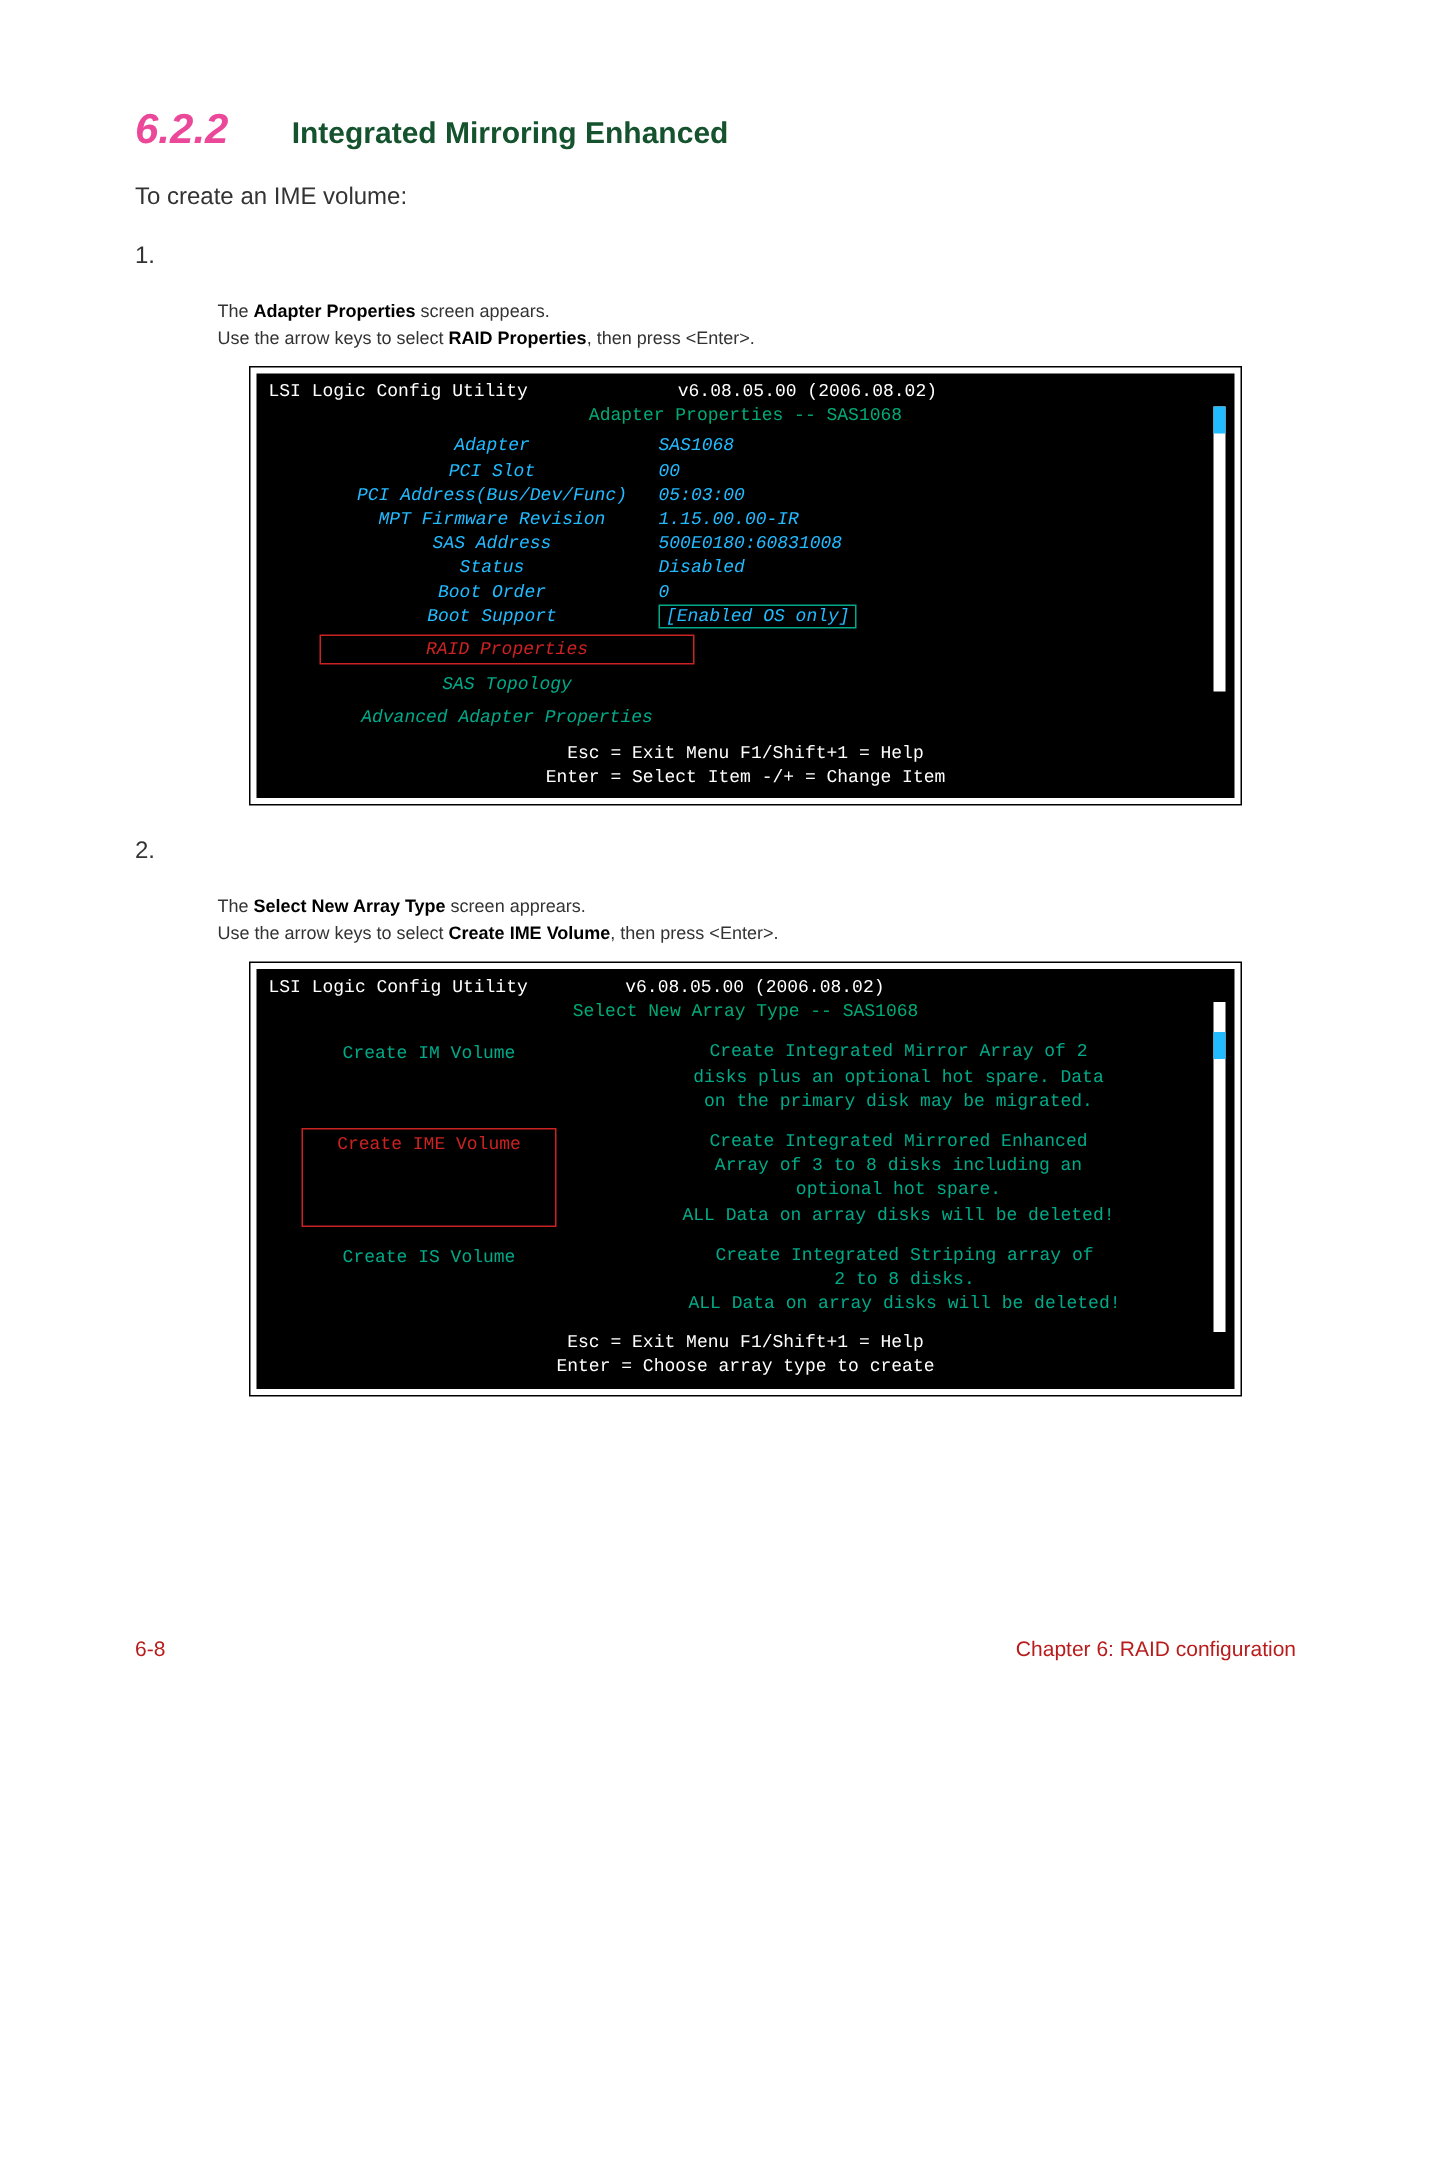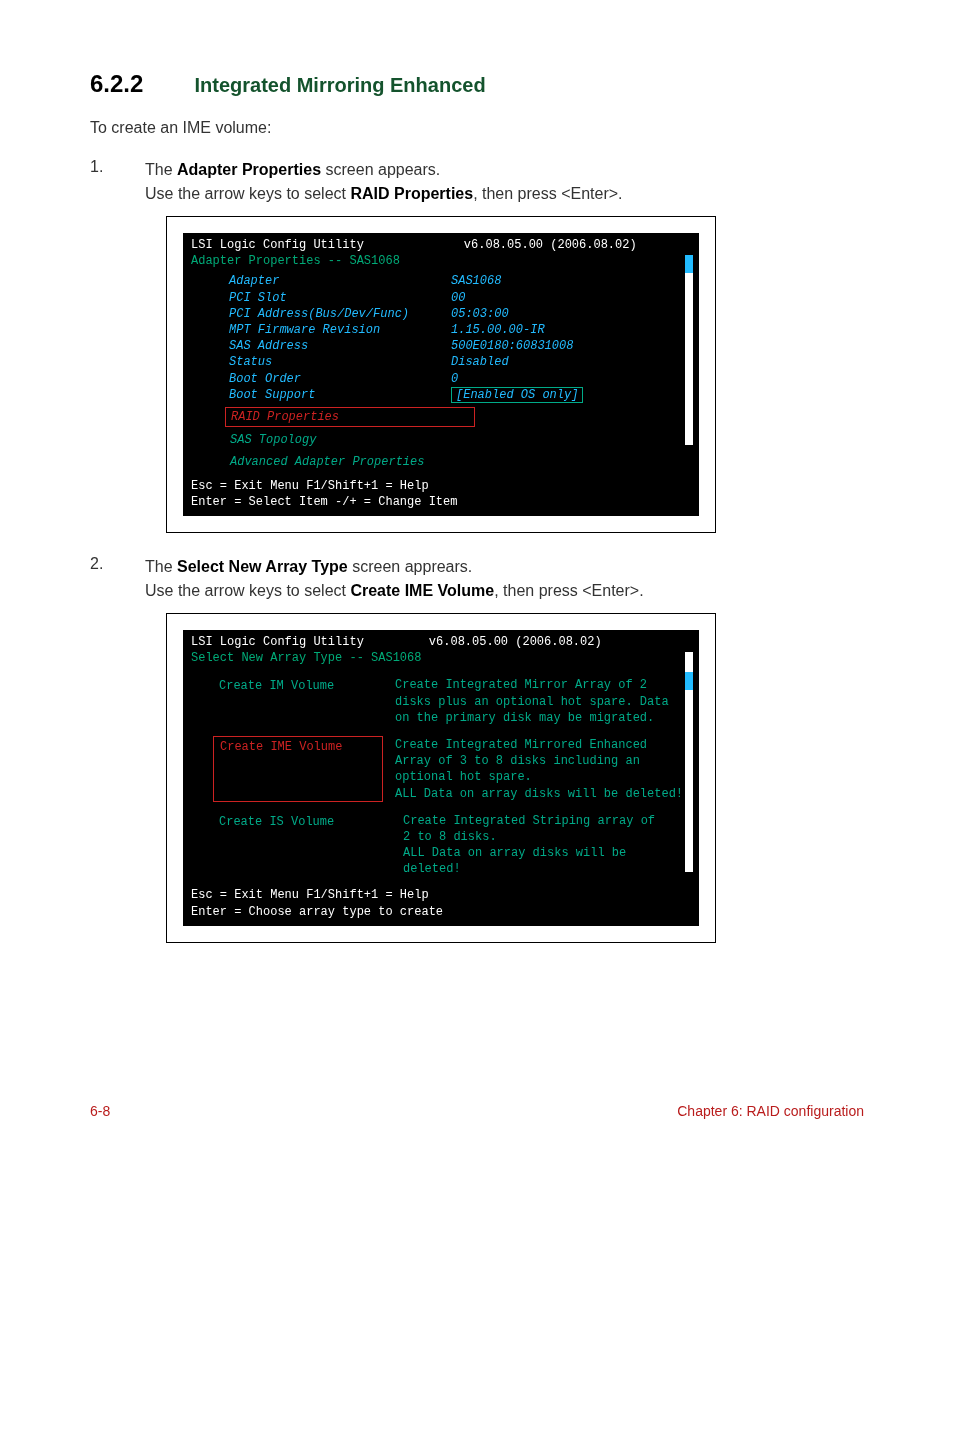--- a/index.html
+++ b/index.html
@@ -11,25 +11,26 @@
     width: 954px;
   }
   .page {
     padding: 70px 90px 40px 90px;
     box-sizing: border-box;
   }
   .heading-row {
     margin-bottom: 18px;
   }
   .section-number {
-    font-size: 24px;
+    font-size: 28px;
     font-weight: bold;
-    color: #000000;
+    color: #ec4899;
     display: inline-block;
     width: 100px;
+    font-style: italic;
   }
   .section-title {
     font-size: 20px;
     font-weight: bold;
     color: #14532d;
   }
   .body-text {
     font-size: 16px;
     line-height: 1.5;
     color: #333;
@@ -39,32 +40,34 @@
     display: flex;
     margin: 18px 0 10px 0;
   }
   .step-num {
     width: 55px;
     font-size: 16px;
     color: #333;
   }
   .step-text {
     flex: 1;
-    font-size: 16px;
+    font-size: 12px;
     line-height: 1.5;
     color: #333;
+    margin-top: 36px;
   }
   b { font-weight: bold; color: #000; }
 
   .bios-wrap {
     margin: 4px 0 22px 76px;
     border: 1px solid #000;
-    padding: 16px;
-    width: 550px;
+    padding: 4px;
+    width: 662px;
     box-sizing: border-box;
+    text-align: center;
   }
   .bios {
     background: #000;
     font-family: "Courier New", monospace;
     font-size: 12px;
     line-height: 1.35;
     padding: 4px 8px 6px 8px;
     position: relative;
   }
   .bios-header {

